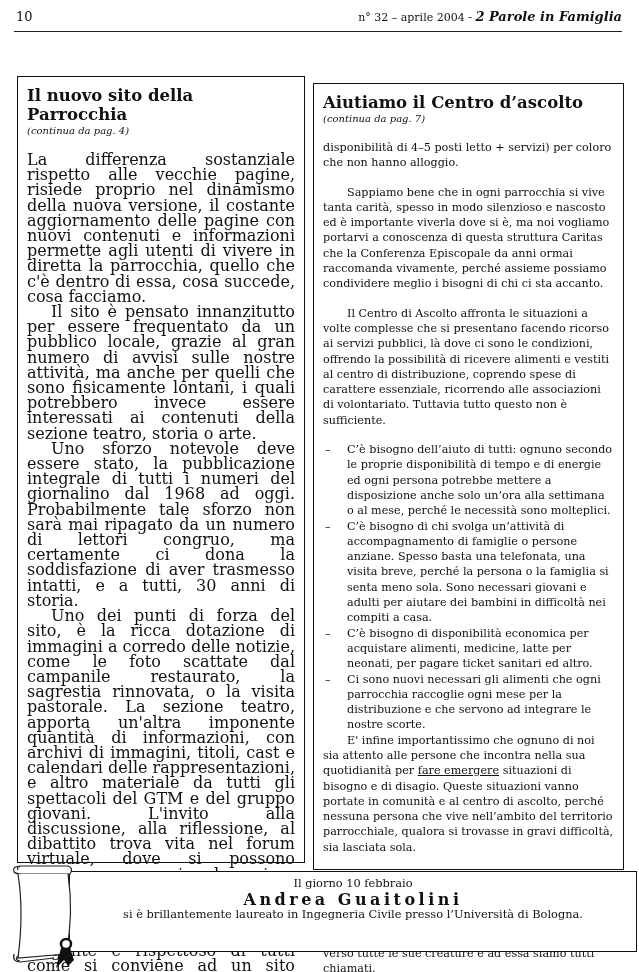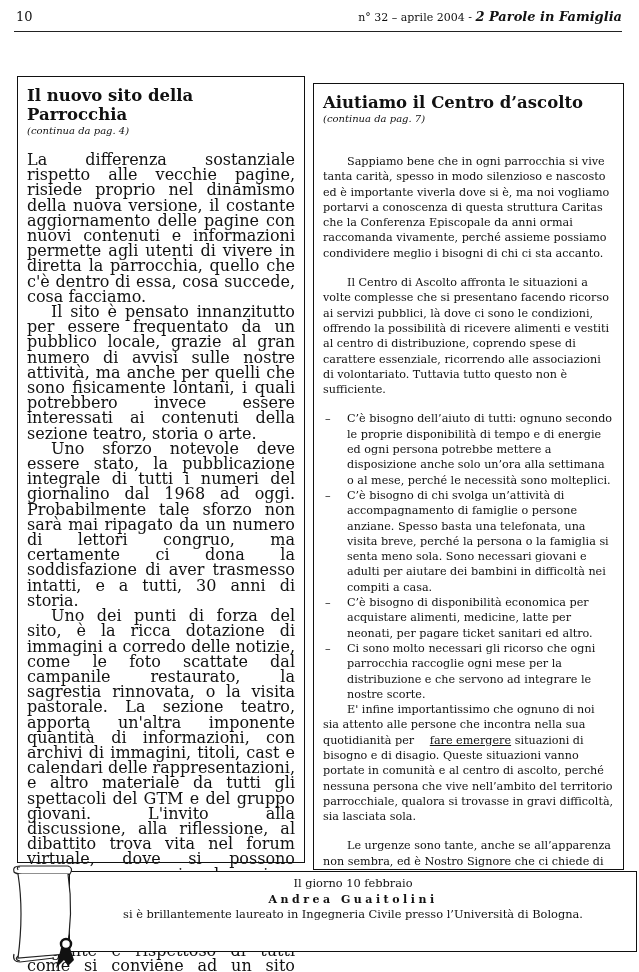--- a/index.html
+++ b/index.html
@@ -16,24 +16,24 @@
   .subtitle { font-style:italic; font-size:10px; line-height:14px; margin:0 0 14px 0; }
   .l-text p { margin:0; font-size:16px; line-height:15.2px; text-align:justify; }
   .l-text p.indent { text-indent:24px; }
   .signature { text-align:right; font-weight:bold; font-size:12.5px; margin-top:2px; }
   .r-text p { margin:0; font-size:11.2px; line-height:15.3px; text-align:left; }
   .r-text p.indent { text-indent:24px; }
   .r-text .gap { height:14px; }
   .r-text ul { list-style:none; margin:0; padding:0; }
   .r-text li { position:relative; padding-left:24px; font-size:11.2px; line-height:15.3px; }
   .r-text li .dash { position:absolute; left:2px; top:0; }
-  .r-text u { text-decoration:underline;margin-left:12px; }
+  .r-text u { text-decoration:underline; }
   #notice-box { left:69px; top:871px; width:568px; height:81px; border-width:1.3px; }
   .notice { text-align:center; font-size:11.4px; line-height:15.5px; padding-top:4px; }
-  .notice .name { font-weight:bold; letter-spacing:3.5px; font-size:11px; }
+  .notice .name { font-weight:bold; letter-spacing:3.5px; font-size:16px; }
   .scroll { position:absolute; left:8px; top:862px; width:72px; height:108px; }
 </style>
 </head>
 <body>
 
 <div class="page-num">10</div>
 <div class="masthead">
   <span>n° 32 – aprile 2004 - </span><span class="brand">2 Parole in Famiglia</span>
 </div>
 <div class="top-rule"></div>
@@ -47,30 +47,31 @@
     <p class="indent">Uno sforzo notevole deve essere stato, la pubblicazione integrale di tutti i numeri del giornalino dal 1968 ad oggi. Probabilmente tale sforzo non sarà mai ripagato da un numero di lettori congruo, ma certamente ci dona la soddisfazione di aver trasmesso intatti, e a tutti, 30 anni di storia.</p>
     <p class="indent">Uno dei punti di forza del sito, è la ricca dotazione di immagini a corredo delle notizie, come le foto scattate dal campanile restaurato, la sagrestia rinnovata, o la visita pastorale. La sezione teatro, apporta un'altra imponente quantità di informazioni, con archivi di immagini, titoli, cast e calendari delle rappresentazioni, e altro materiale da tutti gli spettacoli del GTM e del gruppo giovani. L'invito alla discussione, alla riflessione, al dibattito trova vita nel forum virtuale, dove si possono lasciare messaggi ed avviare discussioni on-line. L'aspetto grafico è molto attraente e non distrae dalla lettura. Il tono è sempre moderato, pulito, elegante e rispettoso di tutti come si conviene ad un sito istituzionale, sebbene i temi proposti possano essere di scottante attualità. Abbiamo insomma a che fare con un sito decisamente al di sopra della media nella categoria dilettanti: complimenti a Valentino poiché il sito è utile e gradevolissimo. Tutti sono invitati ad accedere per vedersi immortalati, per prendere parte alle discussioni, per sapere cosa accadde a Mandriolo nel 1968, o semplicemente per vedere le intenzioni delle messe.</p>
   </div>
   <div class="signature">A. A.</div>
 </div>
 
 <div class="box" id="right-box">
   <h2 class="title">Aiutiamo il Centro d’ascolto</h2>
   <div class="subtitle">(continua da pag. 7)</div>
   <div class="r-text">
+    <p>disponibilità di 4–5 posti letto + servizi) per coloro che non hanno alloggio.</p>
     <div class="gap"></div>
     <p class="indent">Sappiamo bene che in ogni parrocchia si vive tanta carità, spesso in modo silenzioso e nascosto ed è importante viverla dove si è, ma noi vogliamo portarvi a conoscenza di questa struttura Caritas che la Conferenza Episcopale da anni ormai raccomanda vivamente, perché assieme possiamo condividere meglio i bisogni di chi ci sta accanto.</p>
     <div class="gap"></div>
     <p class="indent">Il Centro di Ascolto affronta le situazioni a volte complesse che si presentano facendo ricorso ai servizi pubblici, là dove ci sono le condizioni, offrendo la possibilità di ricevere alimenti e vestiti al centro di distribuzione, coprendo spese di carattere essenziale, ricorrendo alle associazioni di volontariato. Tuttavia tutto questo non è sufficiente.</p>
     <div class="gap"></div>
     <ul>
       <li><span class="dash">–</span><span>C’è bisogno dell’aiuto di tutti: ognuno secondo le proprie disponibilità di tempo e di energie ed ogni persona potrebbe mettere a disposizione anche solo un’ora alla settimana o al mese, perché le necessità sono molteplici.</span></li>
       <li><span class="dash">–</span><span>C’è bisogno di chi svolga un’attività di accompagnamento di famiglie o persone anziane. Spesso basta una telefonata, una visita breve, perché la persona o la famiglia si senta meno sola. Sono necessari giovani e adulti per aiutare dei bambini in difficoltà nei compiti a casa.</span></li>
       <li><span class="dash">–</span><span>C’è bisogno di disponibilità economica per acquistare alimenti, medicine, latte per neonati, per pagare ticket sanitari ed altro.</span></li>
-      <li><span class="dash">–</span><span>Ci sono molto necessari gli ricorso che ogni parrocchia raccoglie ogni mese per la distribuzione e che servono ad integrare le nostre scorte.</span></li>
+      <li><span class="dash">–</span><span>Ci sono nuovi necessari gli alimenti che ogni parrocchia raccoglie ogni mese per la distribuzione e che servono ad integrare le nostre scorte.</span></li>
     </ul>
     <p class="indent"><span>E' infine importantissimo che ognuno di noi sia attento alle persone che incontra nella sua quotidianità per </span><u>fare emergere</u><span> situazioni di bisogno e di disagio. Queste situazioni vanno portate in comunità e al centro di ascolto, perché nessuna persona che vive nell’ambito del territorio parrocchiale, qualora si trovasse in gravi difficoltà, sia lasciata sola.</span></p>
     <div class="gap"></div>
     <p class="indent">Le urgenze sono tante, anche se all’apparenza non sembra, ed è Nostro Signore che ci chiede di servirlo in chi ha fame, in chi è forestiero, in chi è malato, in chi è solo. La carità è una via preferenziale per testimoniare l’amore del Padre verso tutte le sue creature e ad essa siamo tutti chiamati.</p>
   </div>
 </div>
 
 <div class="box" id="notice-box">
   <div class="notice">
     <div>Il giorno 10 febbraio</div>

